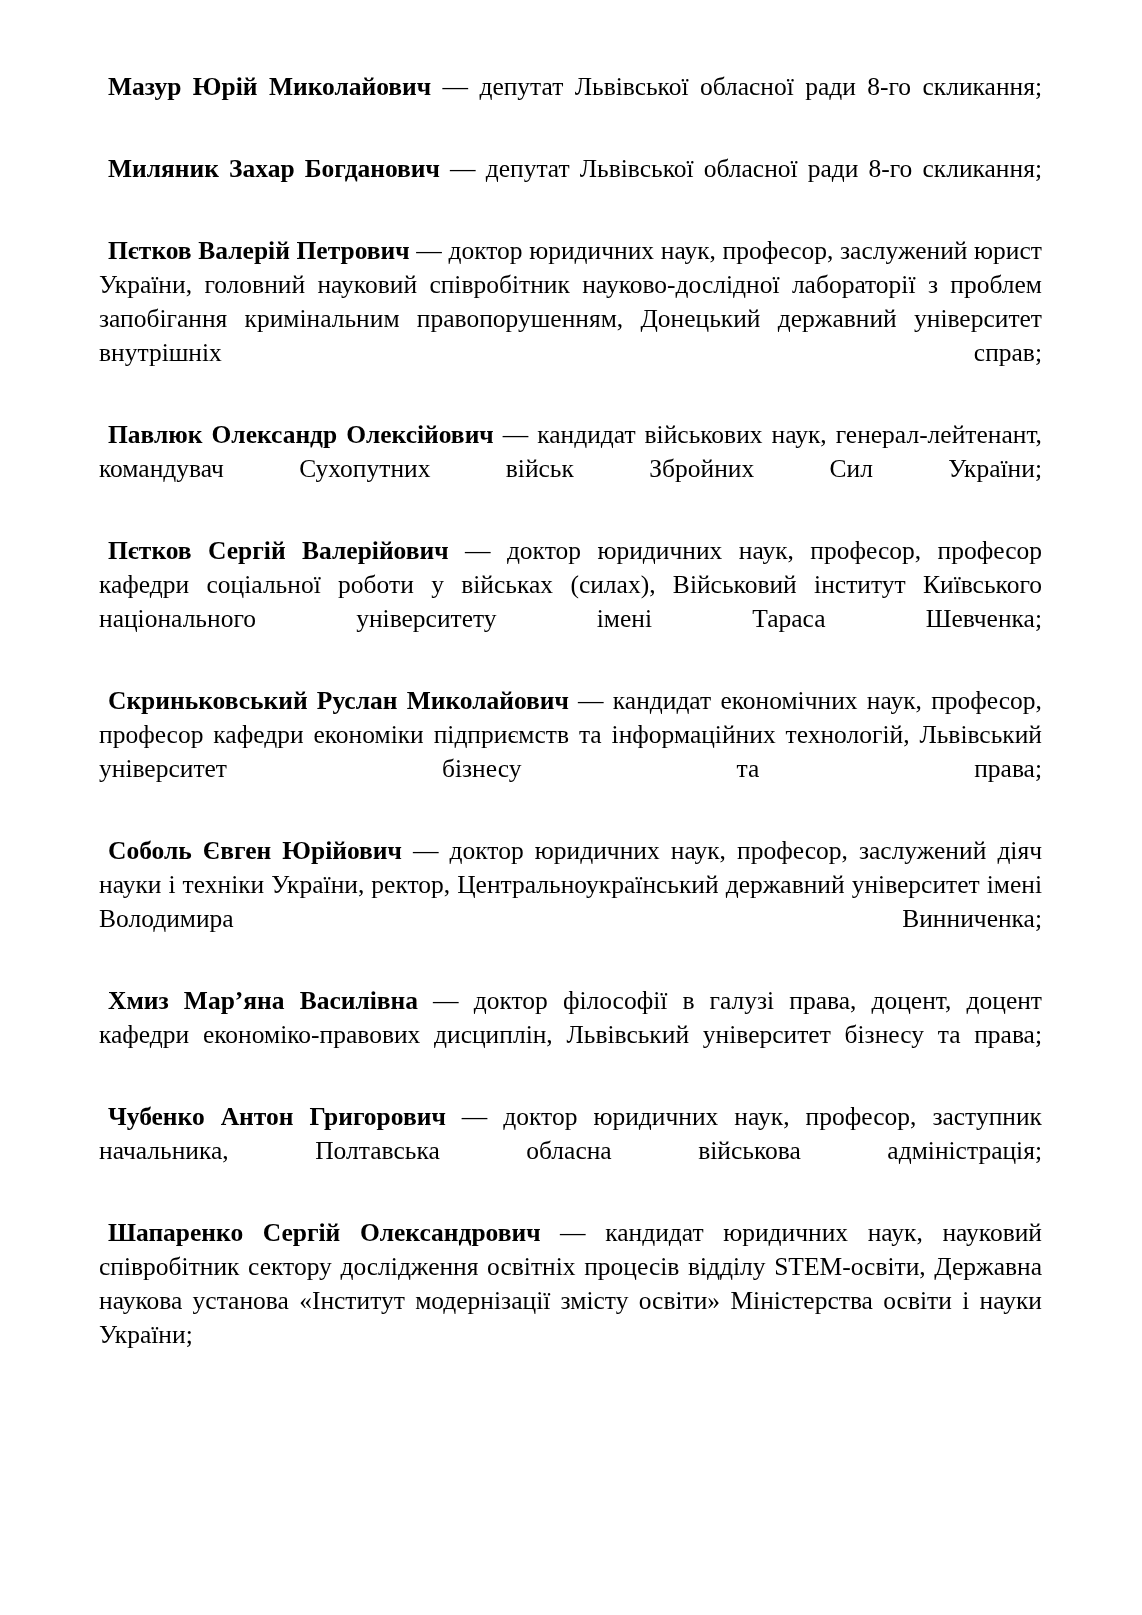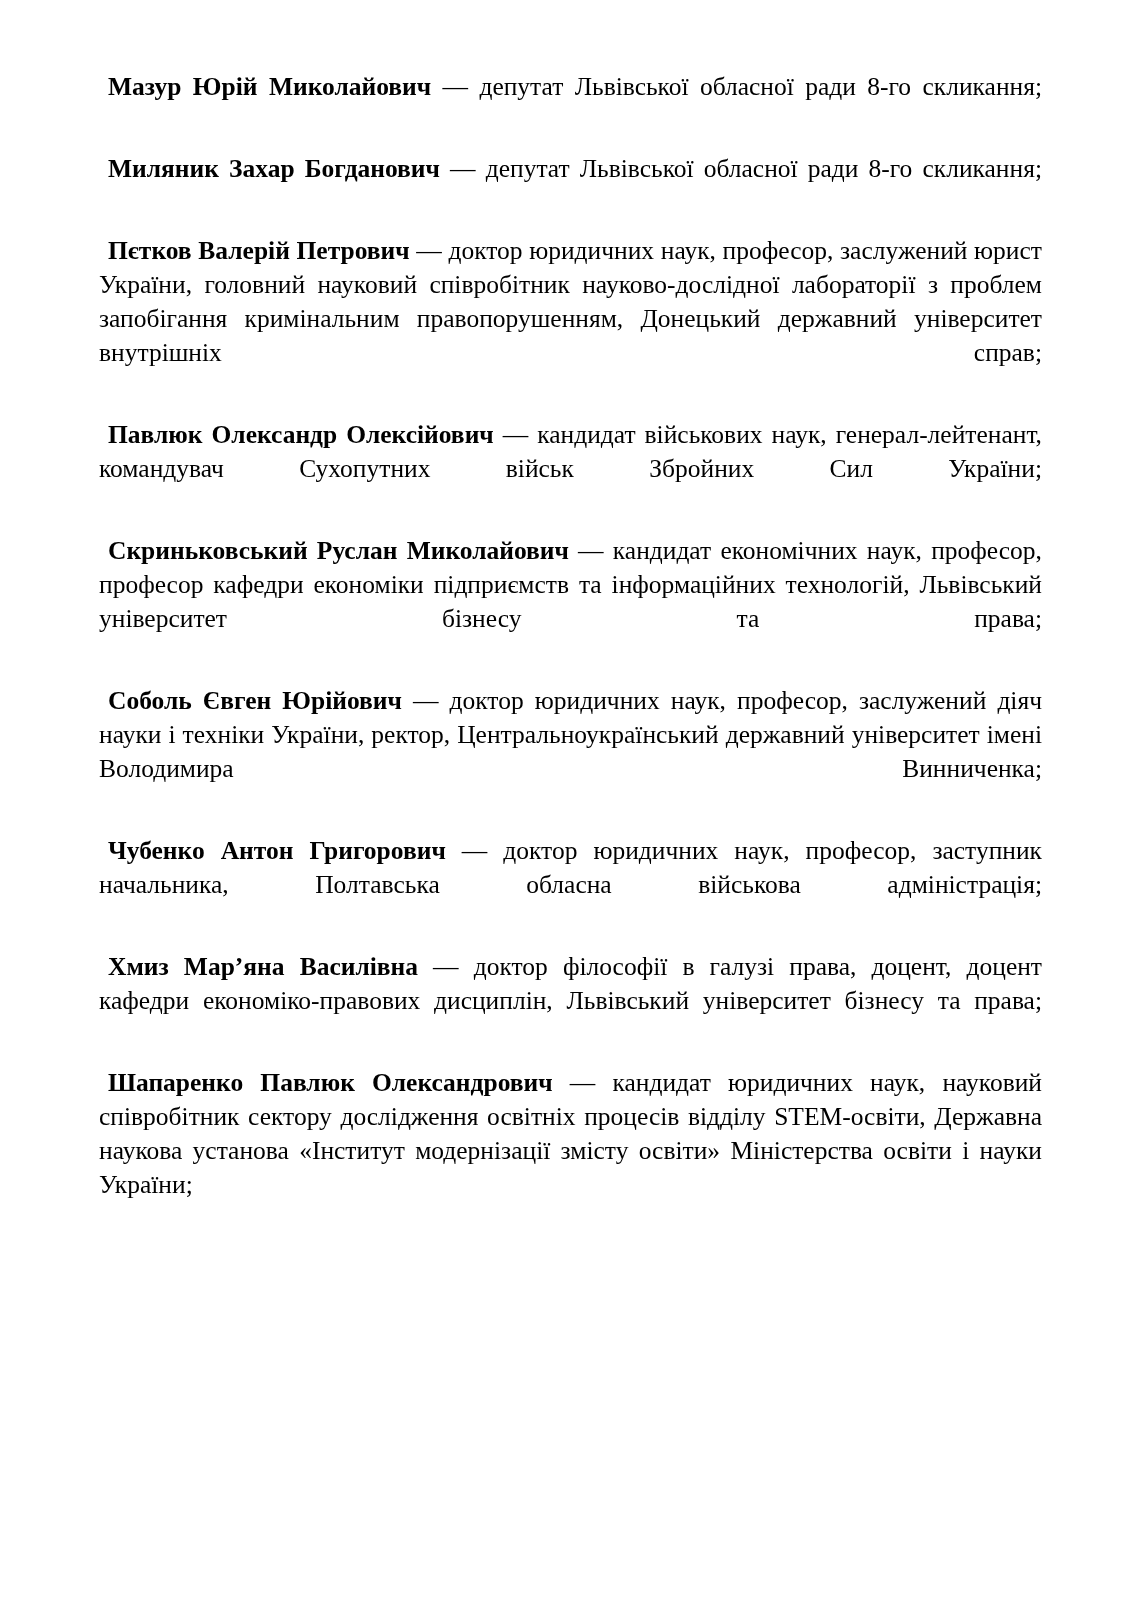--- a/index.html
+++ b/index.html
@@ -60,19 +60,20 @@
 </style>
 </head>
 <body>
 
 <div class="page">
   <ul class="entry-list">
       <li class="entry"><span class="person-name">Мазур Юрій Миколайович</span><span class="dash"> — </span><span class="description">депутат Львівської обласної ради 8-го скликання;</span></li>
       <li class="entry"><span class="person-name">Миляник Захар Богданович</span><span class="dash"> — </span><span class="description">депутат Львівської обласної ради 8-го скликання;</span></li>
       <li class="entry"><span class="person-name">Пєтков Валерій Петрович</span><span class="dash"> — </span><span class="description">доктор юридичних наук, професор, заслужений юрист України, головний науковий співробітник науково-дослідної лабораторії з проблем запобігання кримінальним правопорушенням, Донецький державний університет внутрішніх справ;</span></li>
       <li class="entry"><span class="person-name">Павлюк Олександр Олексійович</span><span class="dash"> — </span><span class="description">кандидат військових наук, генерал-лейтенант, командувач Сухопутних військ Збройних Сил України;</span></li>
+      <li class="entry"><span class="person-name">Пєтков Сергій Валерійович</span><span class="dash"> — </span><span class="description">доктор юридичних наук, професор, професор кафедри соціальної роботи у військах (силах), Військовий інститут Київського національного університету імені Тараса Шевченка;</span></li>
       <li class="entry"><span class="person-name">Скриньковський Руслан Миколайович</span><span class="dash"> — </span><span class="description">кандидат економічних наук, професор, професор кафедри економіки підприємств та інформаційних технологій, Львівський університет бізнесу та права;</span></li>
       <li class="entry"><span class="person-name">Соболь Євген Юрійович</span><span class="dash"> — </span><span class="description">доктор юридичних наук, професор, заслужений діяч науки і техніки України, ректор, Центральноукраїнський державний університет імені Володимира Винниченка;</span></li>
+      <li class="entry"><span class="person-name">Хмиз Мар’яна Василівна</span><span class="dash"> — </span><span class="description">доктор філософії в галузі права, доцент, доцент кафедри економіко-правових дисциплін, Львівський університет бізнесу та права;</span></li>
       <li class="entry"><span class="person-name">Чубенко Антон Григорович</span><span class="dash"> — </span><span class="description">доктор юридичних наук, професор, заступник начальника, Полтавська обласна військова адміністрація;</span></li>
-      <li class="entry"><span class="person-name">Хмиз Мар’яна Василівна</span><span class="dash"> — </span><span class="description">доктор філософії в галузі права, доцент, доцент кафедри економіко-правових дисциплін, Львівський університет бізнесу та права;</span></li>
-      <li class="entry"><span class="person-name">Шапаренко Павлюк Олександрович</span><span class="dash"> — </span><span class="description">кандидат юридичних наук, науковий співробітник сектору дослідження освітніх процесів відділу STEM-освіти, Державна наукова установа «Інститут модернізації змісту освіти» Міністерства освіти і науки України;</span></li>
+      <li class="entry"><span class="person-name">Шапаренко Сергій Олександрович</span><span class="dash"> — </span><span class="description">кандидат юридичних наук, науковий співробітник сектору дослідження освітніх процесів відділу STEM-освіти, Державна наукова установа «Інститут модернізації змісту освіти» Міністерства освіти і науки України;</span></li>
     </ul>
 </div>
 
 </body></html>

